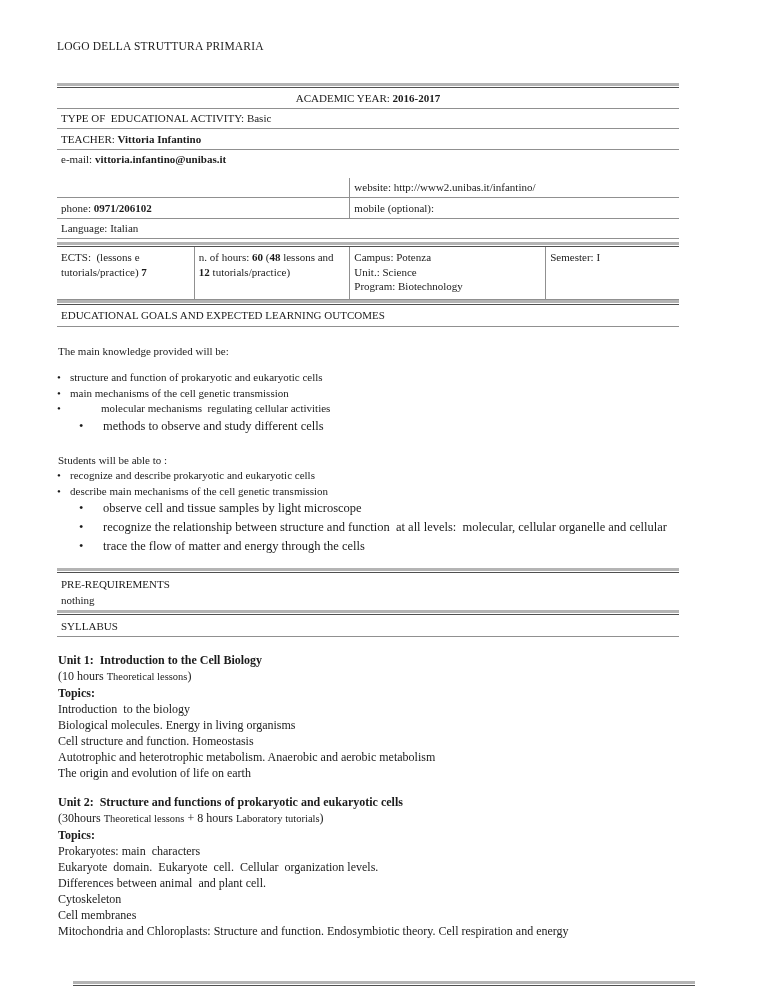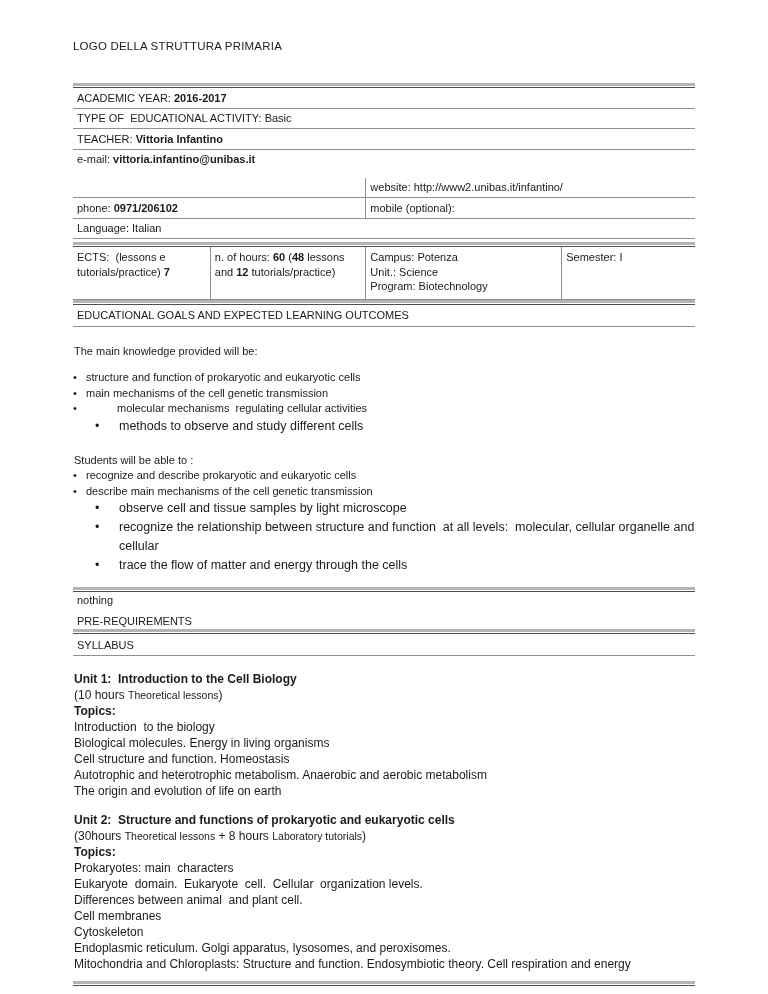--- a/index.html
+++ b/index.html
@@ -8,23 +8,24 @@
     position: relative;
     width: 768px;
     height: 994px;
     background: var(--page-bg, #ffffff);
     font-family: "Liberation Sans", sans-serif;
     color: var(--text, #1b1b1b);
     overflow: hidden;
   }
   .content {
     position: absolute;
-    left: 73px;
+    left: 57px;
     top: 0;
     width: 622px;
+    font-family: Liberation Serif, serif;
   }
   .logo {
     margin-top: 40px;
     margin-bottom: 31px;
     font-size: 11.5px;
     letter-spacing: 0.2px;
   }
   .b { font-weight: bold; }
   .sm { font-size: 10px; }
 
@@ -87,21 +88,21 @@
 <body>
 
 <div class="page">
   <div class="content">
 
     <div class="logo">LOGO DELLA STRUTTURA PRIMARIA</div>
 
     <div class="rule-d"></div>
     <div>
         <div class="trow">
-          <div class="tcell" style="width: 100%;"><span>ACADEMIC YEAR: </span><span class="b">2016-2017</span></div>
+          <div class="tcell" style="width: 100%; text-align: center;"><span>ACADEMIC YEAR: </span><span class="b">2016-2017</span></div>
         </div>
         <div class="trow">
           <div class="tcell" style="width: 100%;"><span>TYPE OF  EDUCATIONAL ACTIVITY: Basic</span></div>
         </div>
         <div class="trow">
           <div class="tcell" style="width: 100%;"><span>TEACHER: </span><span class="b">Vittoria Infantino</span></div>
         </div>
         <div class="trow">
           <div class="tcell" style="width: 47%;"><span>e-mail: </span><span class="b">vittoria.infantino@unibas.it</span></div>
           <div class="tcell vsep" style="width: 53%; margin-top: 28px;"><span>website: http://www2.unibas.it/infantino/</span></div>
@@ -140,43 +141,42 @@
         <div class="blk p"><span>Students will be able to :</span></div>
         <div class="blk bullet1"><span class="marker">•</span><span class="btext"><span>recognize and describe prokaryotic and eukaryotic cells</span></span></div>
         <div class="blk bullet1"><span class="marker">•</span><span class="btext"><span>describe main mechanisms of the cell genetic transmission</span></span></div>
         <div class="blk bullet2"><span class="marker">•</span><span class="btext"><span>observe cell and tissue samples by light microscope</span></span></div>
         <div class="blk bullet2"><span class="marker">•</span><span class="btext"><span>recognize the relationship between structure and function  at all levels:  molecular, cellular organelle and cellular</span></span></div>
         <div class="blk bullet2"><span class="marker">•</span><span class="btext"><span>trace the flow of matter and energy through the cells</span></span></div>
         <div class="blk gap" style="height: 12px;"></div>
       </div>
 
     <div class="rule-d"></div>
+    <div class="section-h tight-b">PRE-REQUIREMENTS</div>
     <div class="section-h tight-t">nothing</div>
-    <div class="section-h tight-b">PRE-REQUIREMENTS</div>
 
     <div class="rule-d"></div>
     <div class="section-h hline">SYLLABUS</div>
     <div class="body-blocks syl">
         <div class="blk gap" style="height: 15px;"></div>
         <div class="blk p"><span class="b">Unit 1:  Introduction to the Cell Biology</span></div>
         <div class="blk p"><span>(10 hours </span><span class="sm">Theoretical lessons</span><span>)</span></div>
         <div class="blk p"><span class="b">Topics:</span></div>
         <div class="blk p"><span>Introduction  to the biology</span></div>
         <div class="blk p"><span>Biological molecules. Energy in living organisms</span></div>
         <div class="blk p"><span>Cell structure and function. Homeostasis</span></div>
         <div class="blk p"><span>Autotrophic and heterotrophic metabolism. Anaerobic and aerobic metabolism</span></div>
         <div class="blk p"><span>The origin and evolution of life on earth</span></div>
         <div class="blk gap" style="height: 13px;"></div>
         <div class="blk p"><span class="b">Unit 2:  Structure and functions of prokaryotic and eukaryotic cells</span></div>
         <div class="blk p"><span>(30hours </span><span class="sm">Theoretical lessons</span><span> + 8 hours </span><span class="sm">Laboratory tutorials</span><span>)</span></div>
         <div class="blk p"><span class="b">Topics:</span></div>
         <div class="blk p"><span>Prokaryotes: main  characters</span></div>
         <div class="blk p"><span>Eukaryote  domain.  Eukaryote  cell.  Cellular  organization levels.</span></div>
         <div class="blk p"><span>Differences between animal  and plant cell.</span></div>
+        <div class="blk p"><span>Cytoskeleton</span></div>
         <div class="blk p"><span>Cell membranes</span></div>
-        <div class="blk p"><span>Cytoskeleton</span></div>
-        <div class="blk p"><span>Endoplasmic reticulum. Golgi apparatus, lysosomes, and peroxisomes.</span></div>
         <div class="blk p"><span>Mitochondria and Chloroplasts: Structure and function. Endosymbiotic theory. Cell respiration and energy</span></div>
       </div>
 
   </div>
   <div class="rule-d bottom-rule"></div>
 </div>
 
 </body></html>

